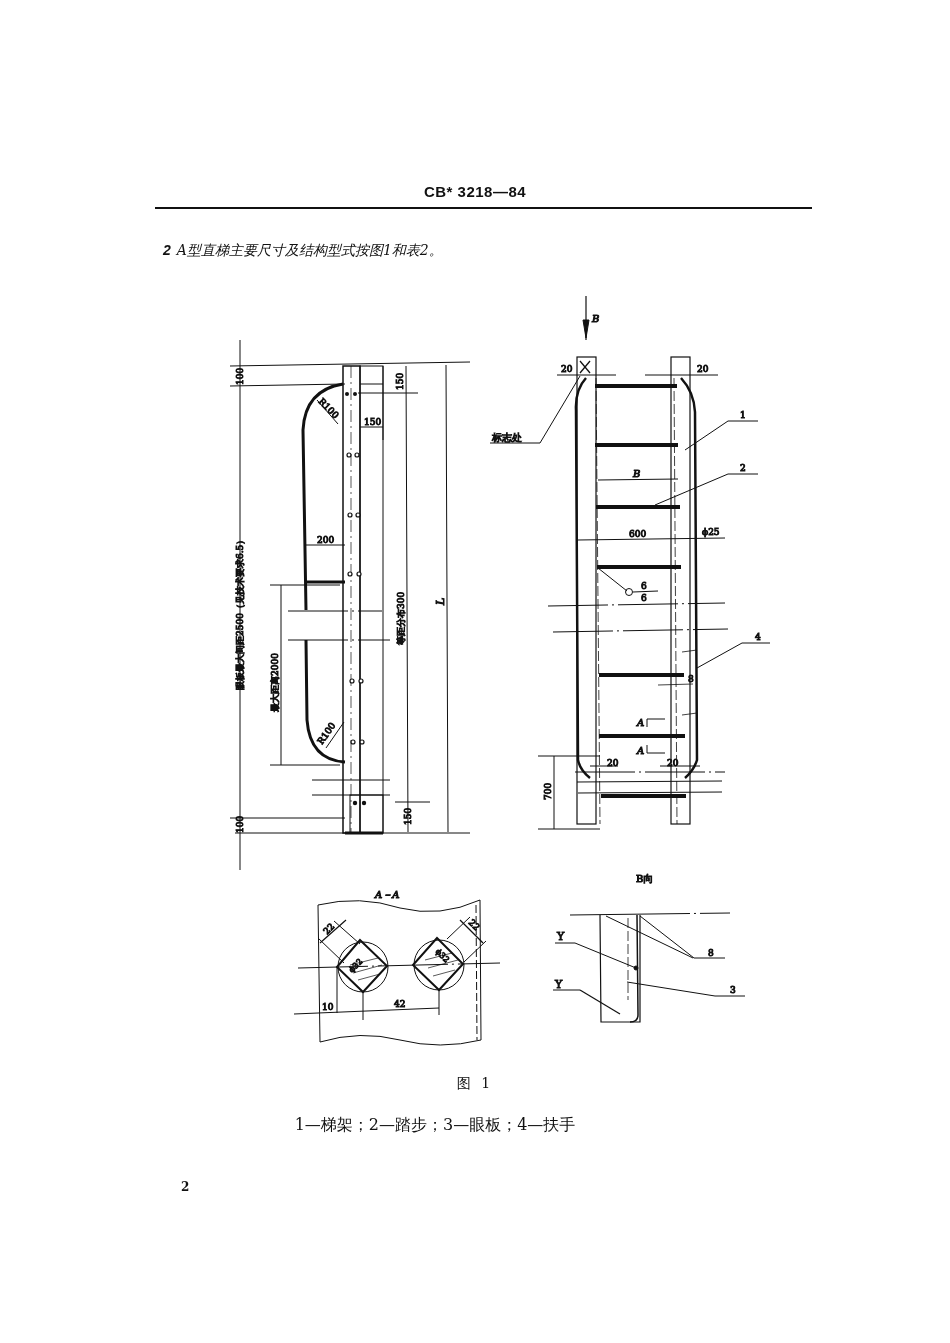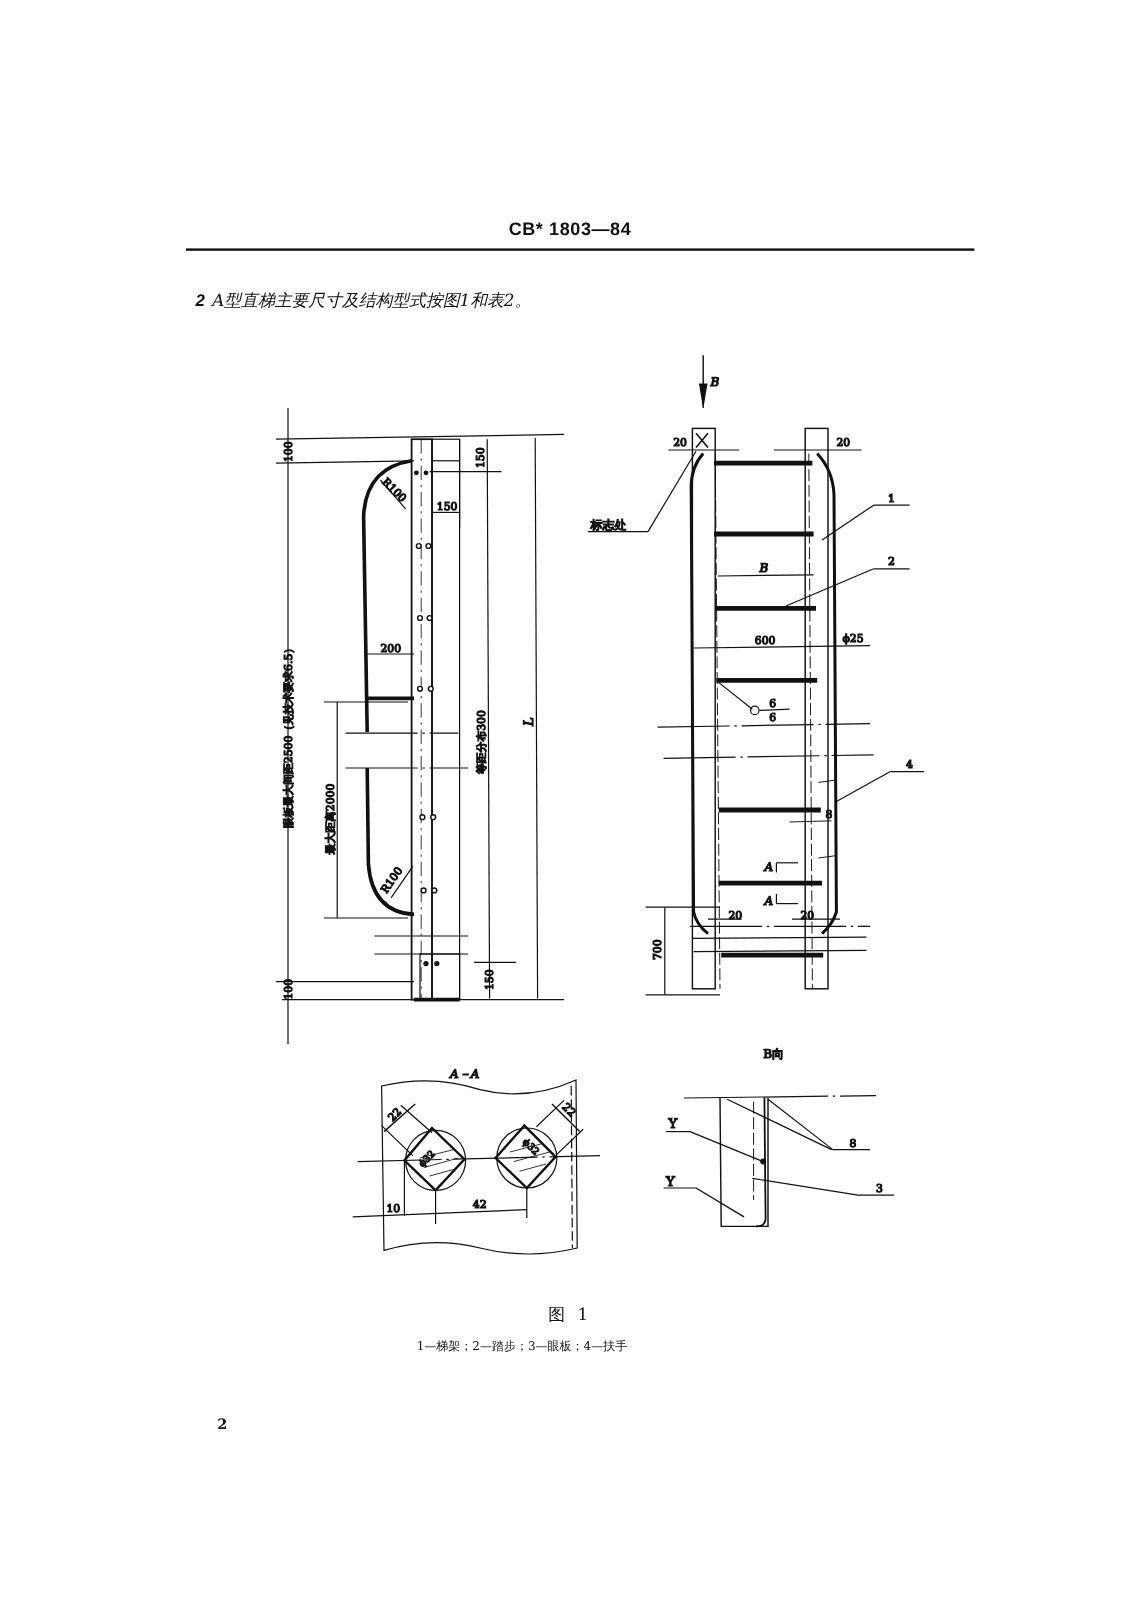--- a/index.html
+++ b/index.html
@@ -6,28 +6,28 @@
   body { width: 950px; height: 1343px; position: relative; overflow: hidden;
          font-family: "DejaVu Serif", "Liberation Serif", serif; color: #111; }
   .std-code { position: absolute; left: 0; width: 950px; top: 183px; text-align: center;
               font-family: "Liberation Sans", "DejaVu Sans", sans-serif; font-weight: bold;
               font-size: 15px; letter-spacing: 0.5px; }
   .rule { position: absolute; left: 155px; top: 207px; width: 657px; height: 2px; background: #111; }
   .clause { position: absolute; left: 163px; top: 242px; font-size: 14px; font-style: italic; }
   .clause .num { font-weight: bold; margin-right: 6px; font-family: "Liberation Sans", sans-serif; }
   svg.drawing { position: absolute; left: 0; top: 0; }
   svg text { font-family: "DejaVu Serif", "Liberation Serif", serif; fill: #111; }
-  .fig-title { position: absolute; left: 0; width: 950px; top: 1075px; text-align: center; font-size: 14px; letter-spacing: 3px; margin-top: 12px; }
-  .fig-legend { position: absolute; left: 0; width: 870px; top: 1115px; text-align: center; font-size: 10px; }
+  .fig-title { position: absolute; left: 0; width: 950px; top: 1075px; text-align: center; font-size: 14px; letter-spacing: 3px; }
+  .fig-legend { position: absolute; left: 0; width: 870px; top: 1115px; text-align: center; font-size: 16px; }
   .page-num { position: absolute; left: 181px; top: 1180px; font-size: 12px; font-weight: bold; }
 </style>
 </head>
 <body>
 
-<div class="std-code">CB* 1803—84</div>
+<div class="std-code">CB* 3218—84</div>
 <div class="rule"></div>
 
 <div class="clause">
   <span class="num">2</span><span>A型直梯主要尺寸及结构型式按图1和表2。</span>
 </div>
 
 <svg class="drawing" width="950" height="1343" viewBox="0 0 950 1343" xmlns="http://www.w3.org/2000/svg" stroke="#111" fill="none">
 
   <g>
 

